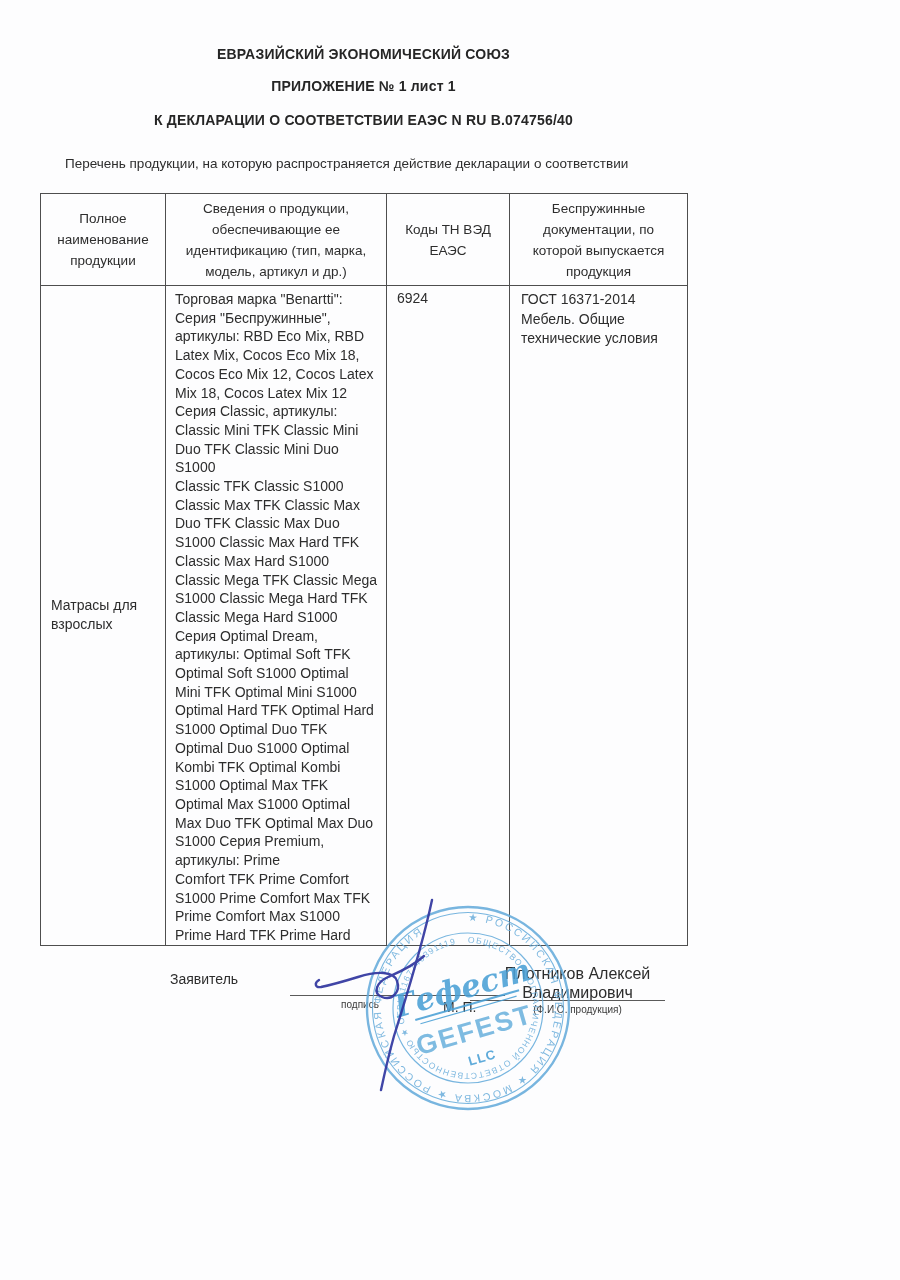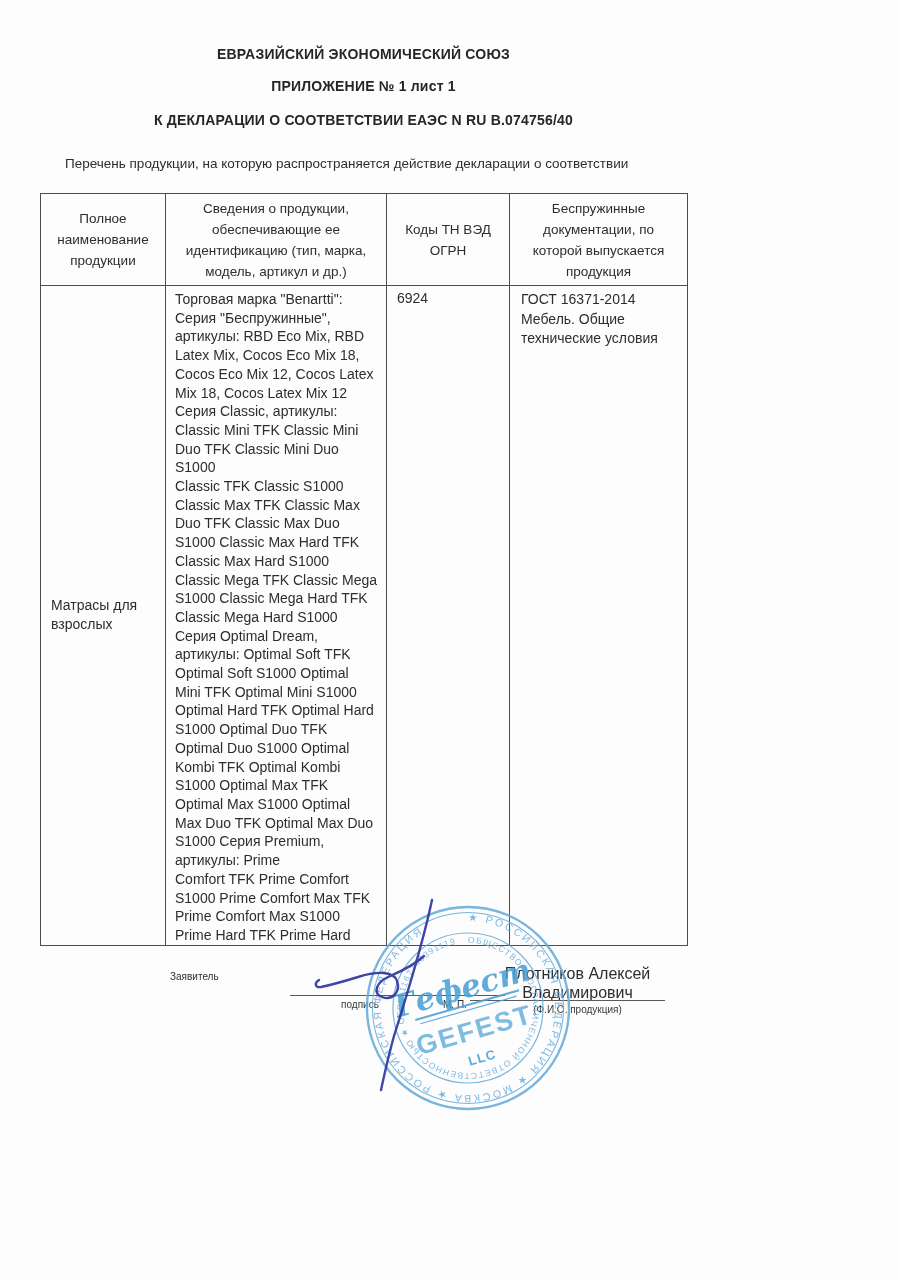--- a/index.html
+++ b/index.html
@@ -31,21 +31,21 @@
   table.products thead tr{height:92px;padding-left:12px;}
   table.products tbody tr{height:658px;}
   th.h{
     text-align:center;vertical-align:middle;
     line-height:21px;white-space:pre-line;padding:2px 4px;
   }
   td.c1{vertical-align:middle;padding:0 6px 0 10px;line-height:19px;font-size:14px;margin-left:6px;}
   td.c2{vertical-align:top;padding:4px 2px 0 9px;line-height:18.7px;font-size:14px;white-space:pre-line;}
   td.c3{vertical-align:top;padding:4px 2px 0 10px;font-size:14px;}
   td.c4{vertical-align:top;padding:4px 8px 0 11px;line-height:19.5px;font-size:14px;white-space:pre-line;}
-  .sig-label{font-size:10px;color:#2d2d2d;}
+  .sig-label{font-size:14px;color:#2d2d2d;}
   .sig-line{border-top:1.5px solid #5a5a5a;height:0;}
   .sig-caption{font-size:10px;color:#3a3a3a;text-align:center;}
   .fio-block{font-size:16px;text-align:center;line-height:19px;white-space:pre-line;color:#2d2d2d;}
   svg{display:block;}
   .stamp-wrap{left:362px;top:902px;width:212px;height:212px;opacity:.88;pointer-events:none;}
   .sig-stroke-wrap{left:300px;top:880px;width:270px;height:230px;pointer-events:none;}
 </style>
 </head>
 <body>
 
@@ -64,21 +64,21 @@
   <thead>
     <tr>
       <th class="h">Полное
 наименование
 продукции</th>
       <th class="h">Сведения о продукции,
 обеспечивающие ее
 идентификацию (тип, марка,
 модель, артикул и др.)</th>
       <th class="h">Коды ТН ВЭД
-ОГРН</th>
+ЕАЭС</th>
       <th class="h">Беспружинные
 документации, по
 которой выпускается
 продукция</th>
     </tr>
   </thead>
   <tbody>
     <tr>
       <td class="c1">Матрасы для взрослых</td>
       <td class="c2">Торговая марка "Benartti":

